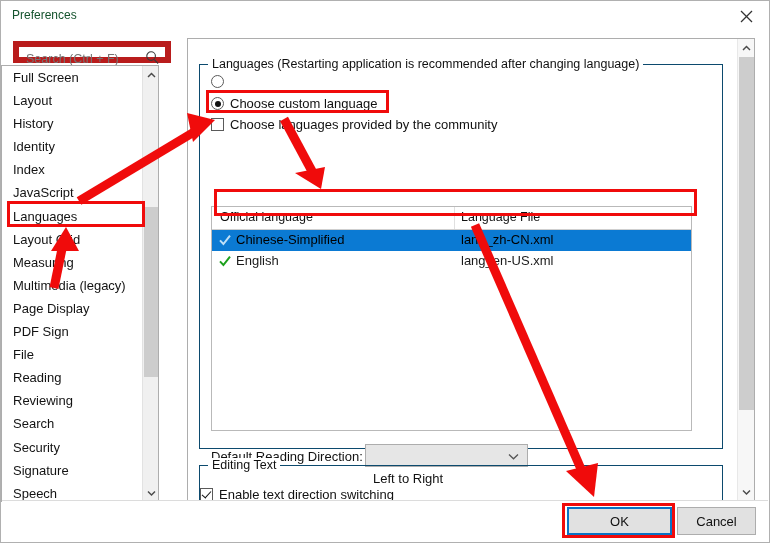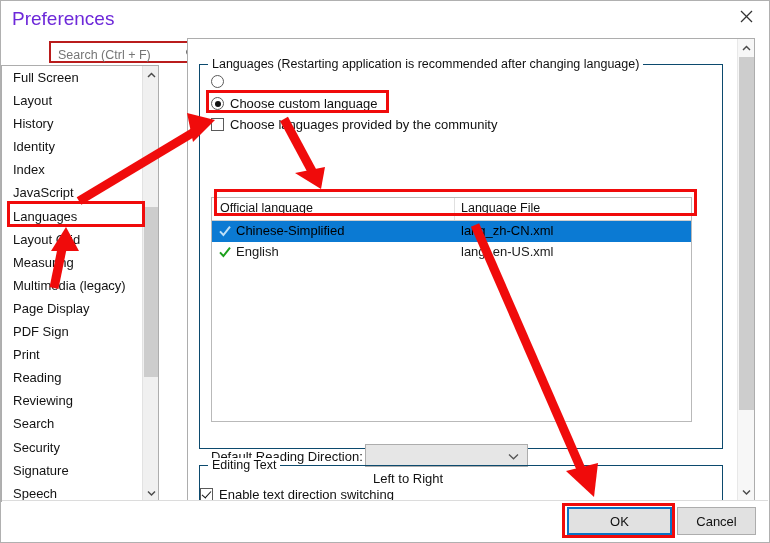--- a/index.html
+++ b/index.html
@@ -18,33 +18,33 @@
     border:1px solid #b0b0b0;
     box-sizing:border-box;
   }
   
   .titlebar{
     position:absolute;left:0;top:0;width:768px;height:31px;
     background:#ffffff;
   }
   .title-text{
     position:absolute;left:11px;top:7px;
-    font-size:19px;color:#6d28d9;
+    font-size:12px;color:#14532d;
   }
   .close-btn{
     position:absolute;right:0;top:0;width:46px;height:31px;
     display:flex;align-items:center;justify-content:center;
     background:transparent;cursor:pointer;
   }
   .close-btn svg{display:block;}
 
   
   .search-box{
     position:absolute;left:12px;top:40px;width:158px;height:22px;
-    border:2px solid #b91c1c;background:#fff;box-sizing:border-box;margin-left:36px;
+    border:6px solid #b91c1c;background:#fff;box-sizing:border-box;
   }
   .search-input{
     position:absolute;left:5px;top:2px;width:125px;height:18px;
     border:none;outline:none;background:transparent;
     font-family:"Liberation Sans", sans-serif;font-size:12.5px;
     color:#9a9a9a;
   }
   .search-icon{
     position:absolute;right:5px;top:3px;width:15px;height:15px;
   }
@@ -127,21 +127,21 @@
   }
   .cb-outer.checked::after{
     content:"";position:absolute;left:3px;top:0px;
     width:4px;height:8px;border:solid #111;border-width:0 1.6px 1.6px 0;
     transform:rotate(42deg);
   }
   .row-label{margin-left:6px;font-size:13px;color:#111;}
 
   
   .tbl{
-    position:absolute;left:11px;top:132px;width:481px;height:225px;
+    position:absolute;left:11px;top:141px;width:481px;height:225px;
     border:1px solid #b9b9b9;box-sizing:border-box;background:#fff;
   }
   .tbl-head{
     position:relative;height:22px;border-bottom:1px solid #cfcfcf;
     background:#fff;
   }
   .th{
     position:absolute;top:3px;font-size:12.5px;color:#111;white-space:nowrap;
   }
   .th.c1{left:8px;}
@@ -233,21 +233,21 @@
         <div class="sb-item"><span>History</span></div>
         <div class="sb-item"><span>Identity</span></div>
         <div class="sb-item"><span>Index</span></div>
         <div class="sb-item"><span>JavaScript</span></div>
         <div class="sb-item"><span>Languages</span></div>
         <div class="sb-item"><span>Layout Grid</span></div>
         <div class="sb-item"><span>Measuring</span></div>
         <div class="sb-item"><span>Multimedia (legacy)</span></div>
         <div class="sb-item"><span>Page Display</span></div>
         <div class="sb-item"><span>PDF Sign</span></div>
-        <div class="sb-item"><span>Print</span></div>
+        <div class="sb-item"><span>File</span></div>
         <div class="sb-item"><span>Reading</span></div>
         <div class="sb-item"><span>Reviewing</span></div>
         <div class="sb-item"><span>Search</span></div>
         <div class="sb-item"><span>Security</span></div>
         <div class="sb-item"><span>Signature</span></div>
         <div class="sb-item"><span>Speech</span></div>
       </div>
     <div class="sb-scroll">
       <div class="sb-arrow up">
         <svg width="9" height="6" viewBox="0 0 9 6">

